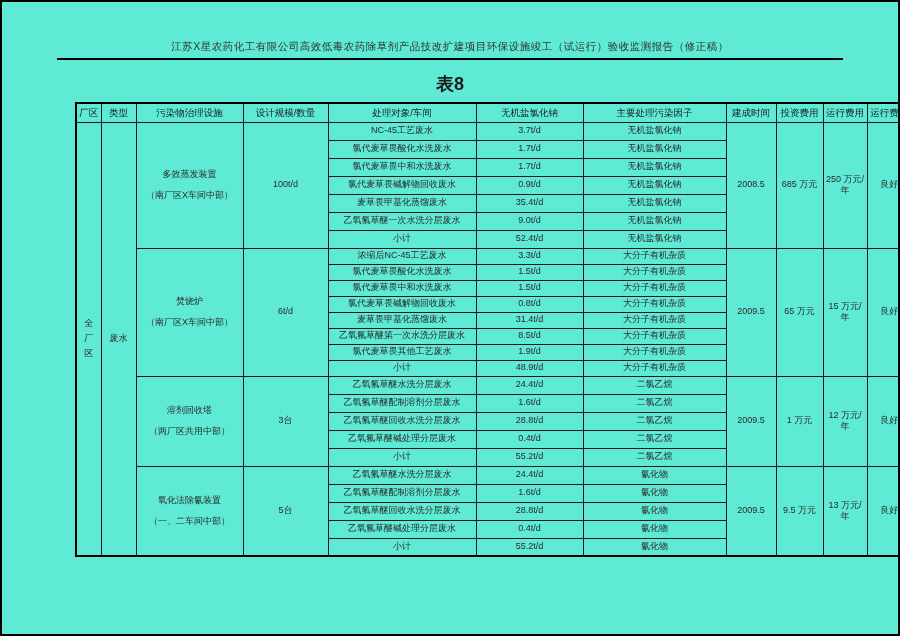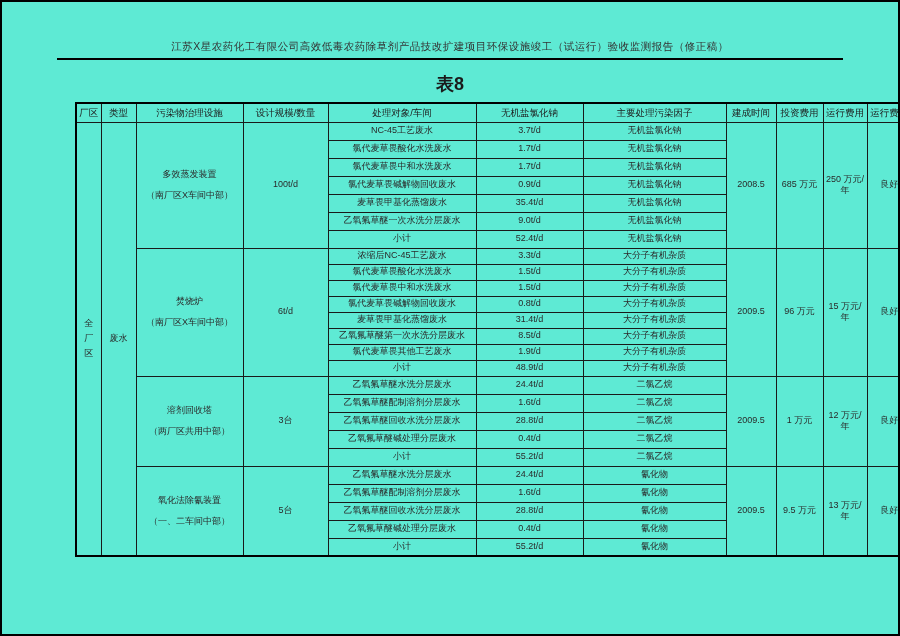--- a/index.html
+++ b/index.html
@@ -148,21 +148,21 @@
             <td>无机盐氯化钠</td>
           </tr>
 
     <tr class="g2">
       <td class="fac" rowspan="8"><span>焚烧炉</span><span class="l2">（南厂区X车间中部）</span></td>
       <td rowspan="8">6t/d</td>
       <td>浓缩后NC-45工艺废水</td>
       <td>3.3t/d</td>
       <td>大分子有机杂质</td>
       <td rowspan="8">2009.5</td>
-      <td rowspan="8">96 万元</td>
+      <td rowspan="8">65 万元</td>
       <td rowspan="8">15 万元/年</td>
       <td rowspan="8">良好</td>
     </tr>
     <tr class="g2">
             <td>氯代麦草畏酸化水洗废水</td>
             <td>1.5t/d</td>
             <td>大分子有机杂质</td>
           </tr>
     <tr class="g2">
             <td>氯代麦草畏中和水洗废水</td>

